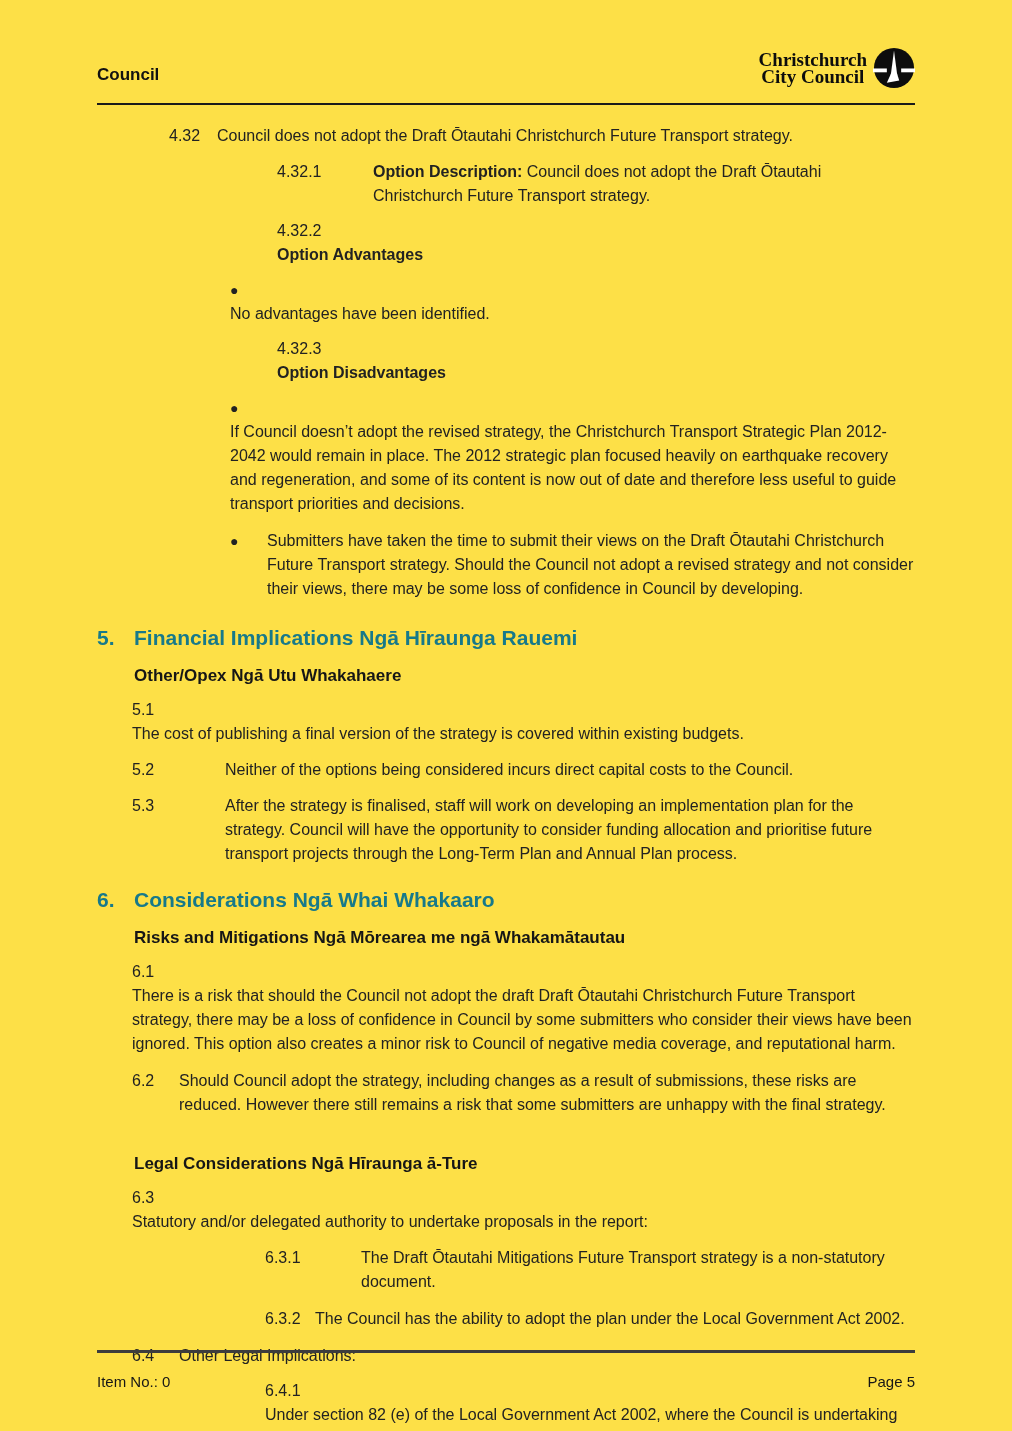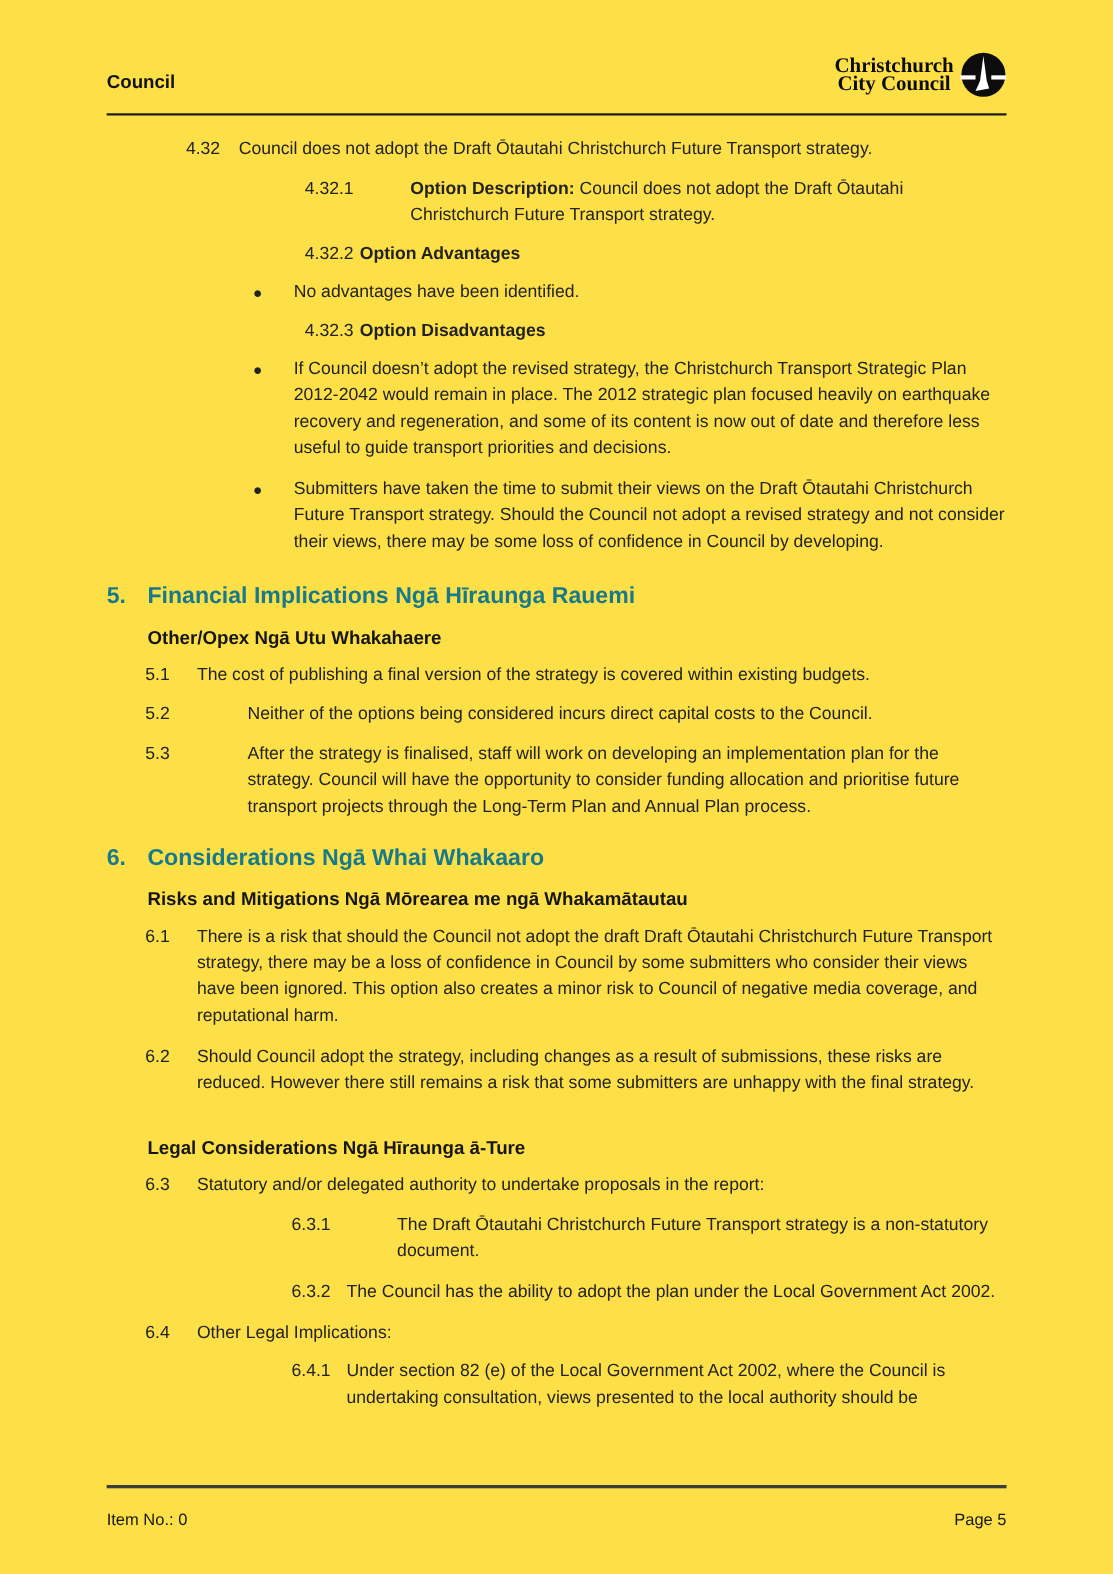--- a/index.html
+++ b/index.html
@@ -58,21 +58,21 @@
   .c432 { margin-top: 19px; margin-left: 72px; align-items: center; }
   .c432 .num { width: 48px; flex: none; }
 
   .lvl3 { margin-left: 180px; }
   .lvl3 .num { width: 50px; flex: none; }
 
   .bullet-row { margin-left: 133px; }
   .bullet-row .glyph { width: 37px; flex: none; font-size: 14px; }
 
   .mt12 { margin-top: 12px; gap: 46px; }
-  .mt11 { margin-top: 11px; }
+  .mt11 { margin-top: 11px; flex-direction: column; }
   .mt13 { margin-top: 13px; }
 
   .section-heading {
     display: flex;
     font-size: 21px;
     font-weight: bold;
     color: #17798a;
     line-height: 26px;
   }
   .section-heading .num { width: 37px; flex: none; }
@@ -208,21 +208,21 @@
 
     <div class="sub-heading sh-legal">Legal Considerations Ngā Hīraunga ā-Ture</div>
 
     <div class="clause numclause mt11">
       <span class="num">6.3</span>
       <span class="txt">Statutory and/or delegated authority to undertake proposals in the report:</span>
     </div>
 
     <div class="clause lvl3b mt12">
       <span class="num">6.3.1</span>
-      <span class="txt">The Draft Ōtautahi Christchurch Future Transport strategy is a non-statutory document.</span>
+      <span class="txt">The Draft Ōtautahi Mitigations Future Transport strategy is a non-statutory document.</span>
     </div>
     <div class="clause lvl3b mt13">
       <span class="num">6.3.2</span>
       <span class="txt">The Council has the ability to adopt the plan under the Local Government Act 2002.</span>
     </div>
 
     <div class="clause numclause mt13">
       <span class="num">6.4</span>
       <span class="txt">Other Legal Implications:</span>
     </div>

